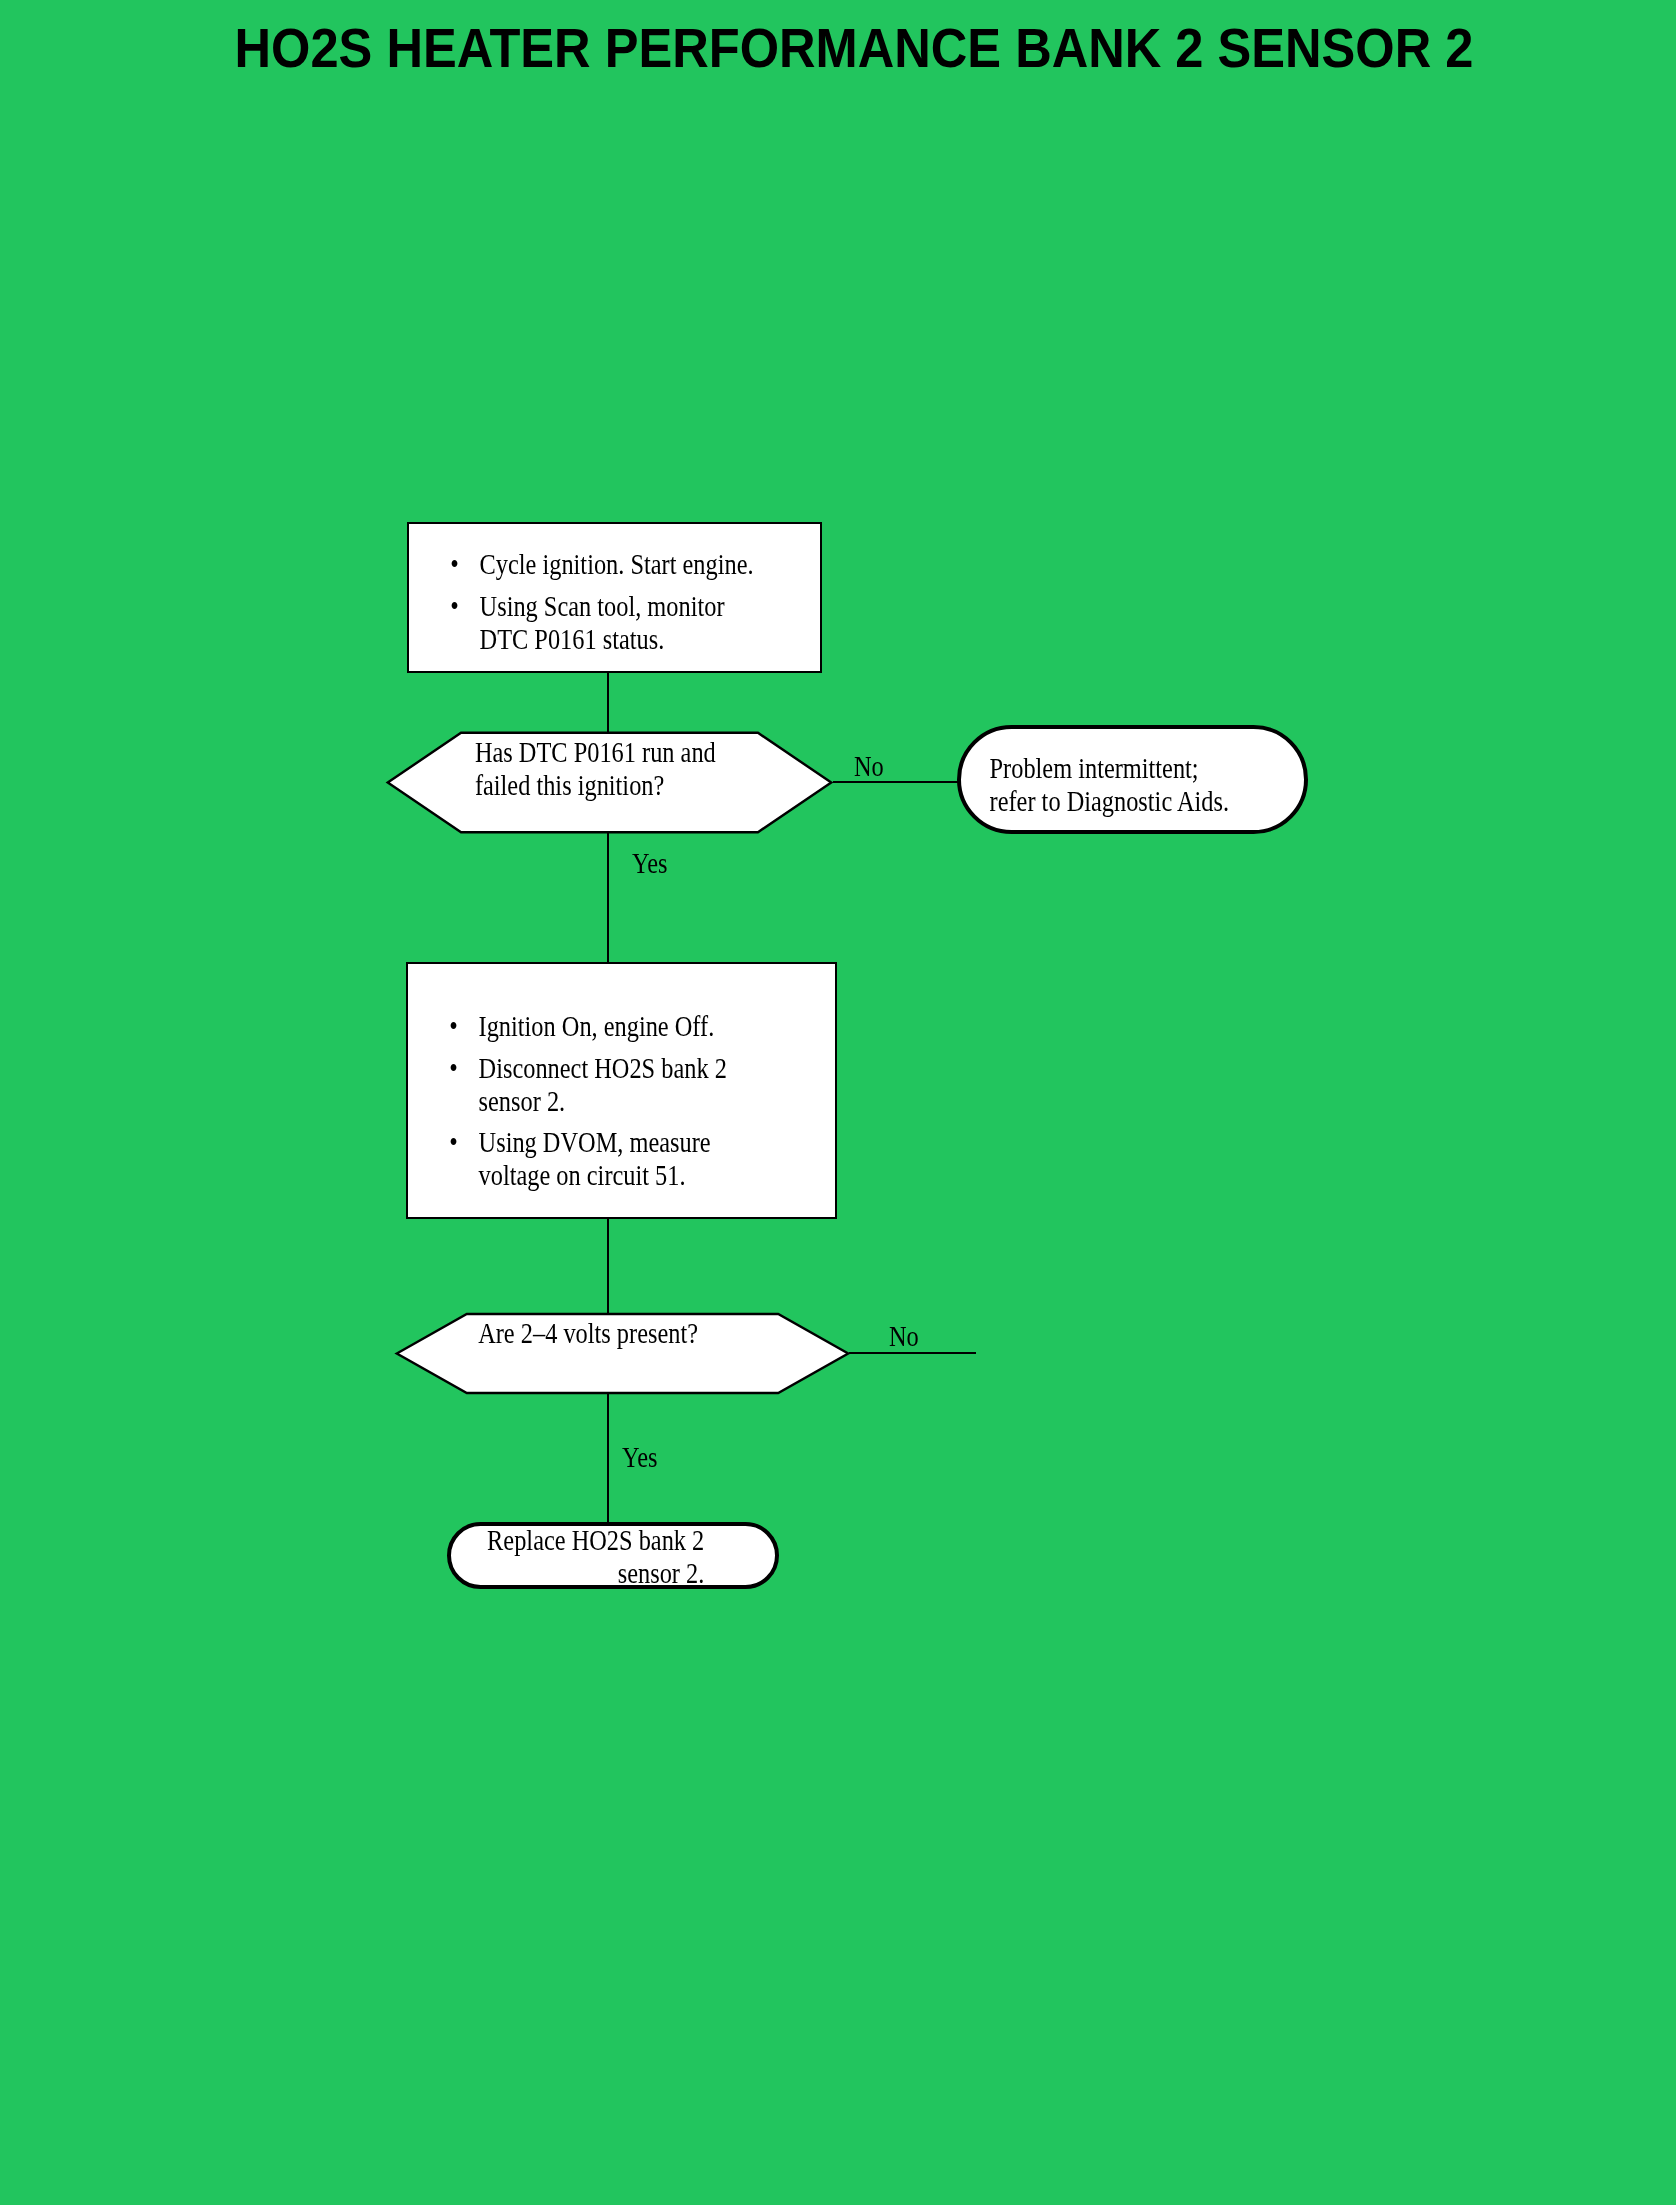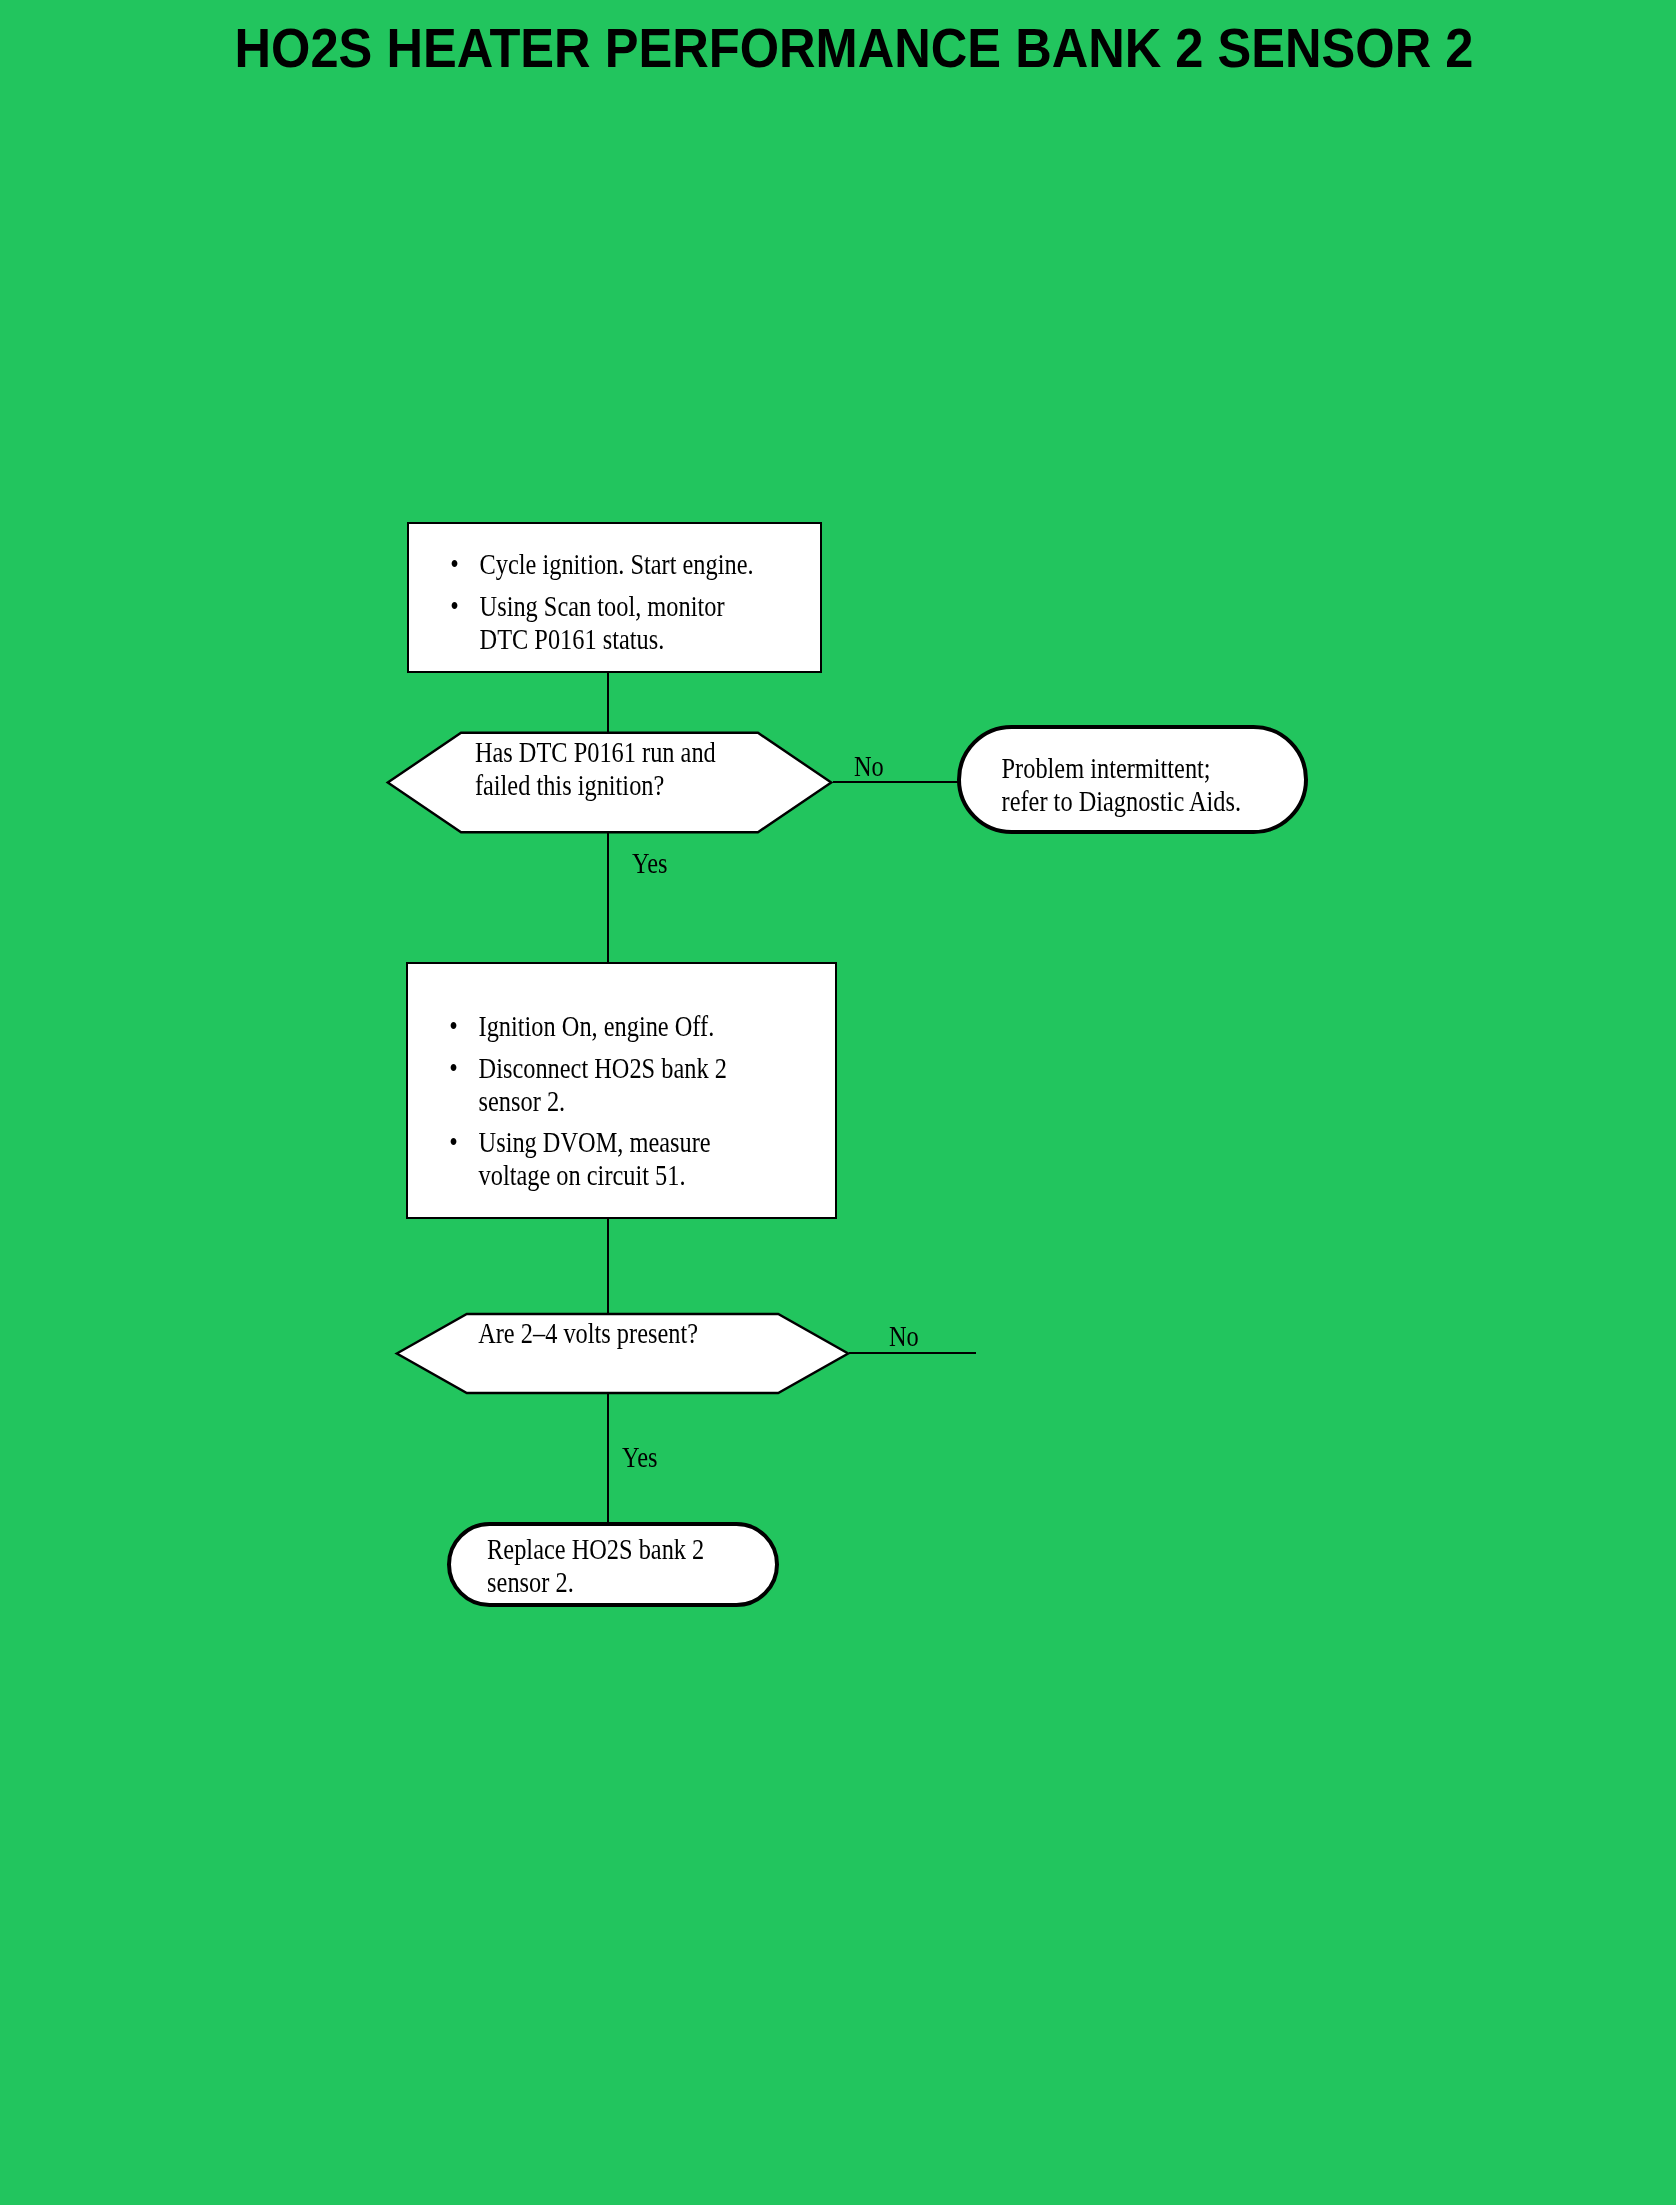--- a/index.html
+++ b/index.html
@@ -81,25 +81,25 @@
 
   
   .stadium {
     position: absolute;
     box-sizing: border-box;
     border: 4.9px solid #000;
     background: #fff;
     display: flex;
     align-items: center;
   }
-  #stadium1 { left: 957px; top: 725px; width: 351px; height: 109px; border-radius: 55px; justify-content: center; }
+  #stadium1 { left: 957px; top: 725px; width: 351px; height: 109px; border-radius: 55px; }
   #stadium1 .lines { padding-left: 34px; }
   #stadium2 { left: 974px; top: 1297px; width: 336px; height: 117px; border-radius: 58px; }
   #stadium2 .lines { padding-left: 37px; }
-  #stadium3 { left: 447px;  top: 1522px; width: 332px; height: 85px; border-radius: 43px; }
+  #stadium3 { left: 447px;  top: 1522px; width: 332px; height: 67px; border-radius: 43px; text-align: right; }
   #stadium3 .lines { padding-left: 43px; transform: translateY(1.2px) scaleX(0.84); }
 
   
   .vline { position: absolute; left: 607px; width: 2.4px; background: #000; }
   #vline1 { top: 673px; height: 60px;  }
   #vline2 { top: 833px; height: 130px; }
   #vline3 { top: 1218px; height: 96px; }
   #vline4 { top: 1394px; height: 129px; }
 
   .hline { position: absolute; height: 2.4px; background: #000; }

